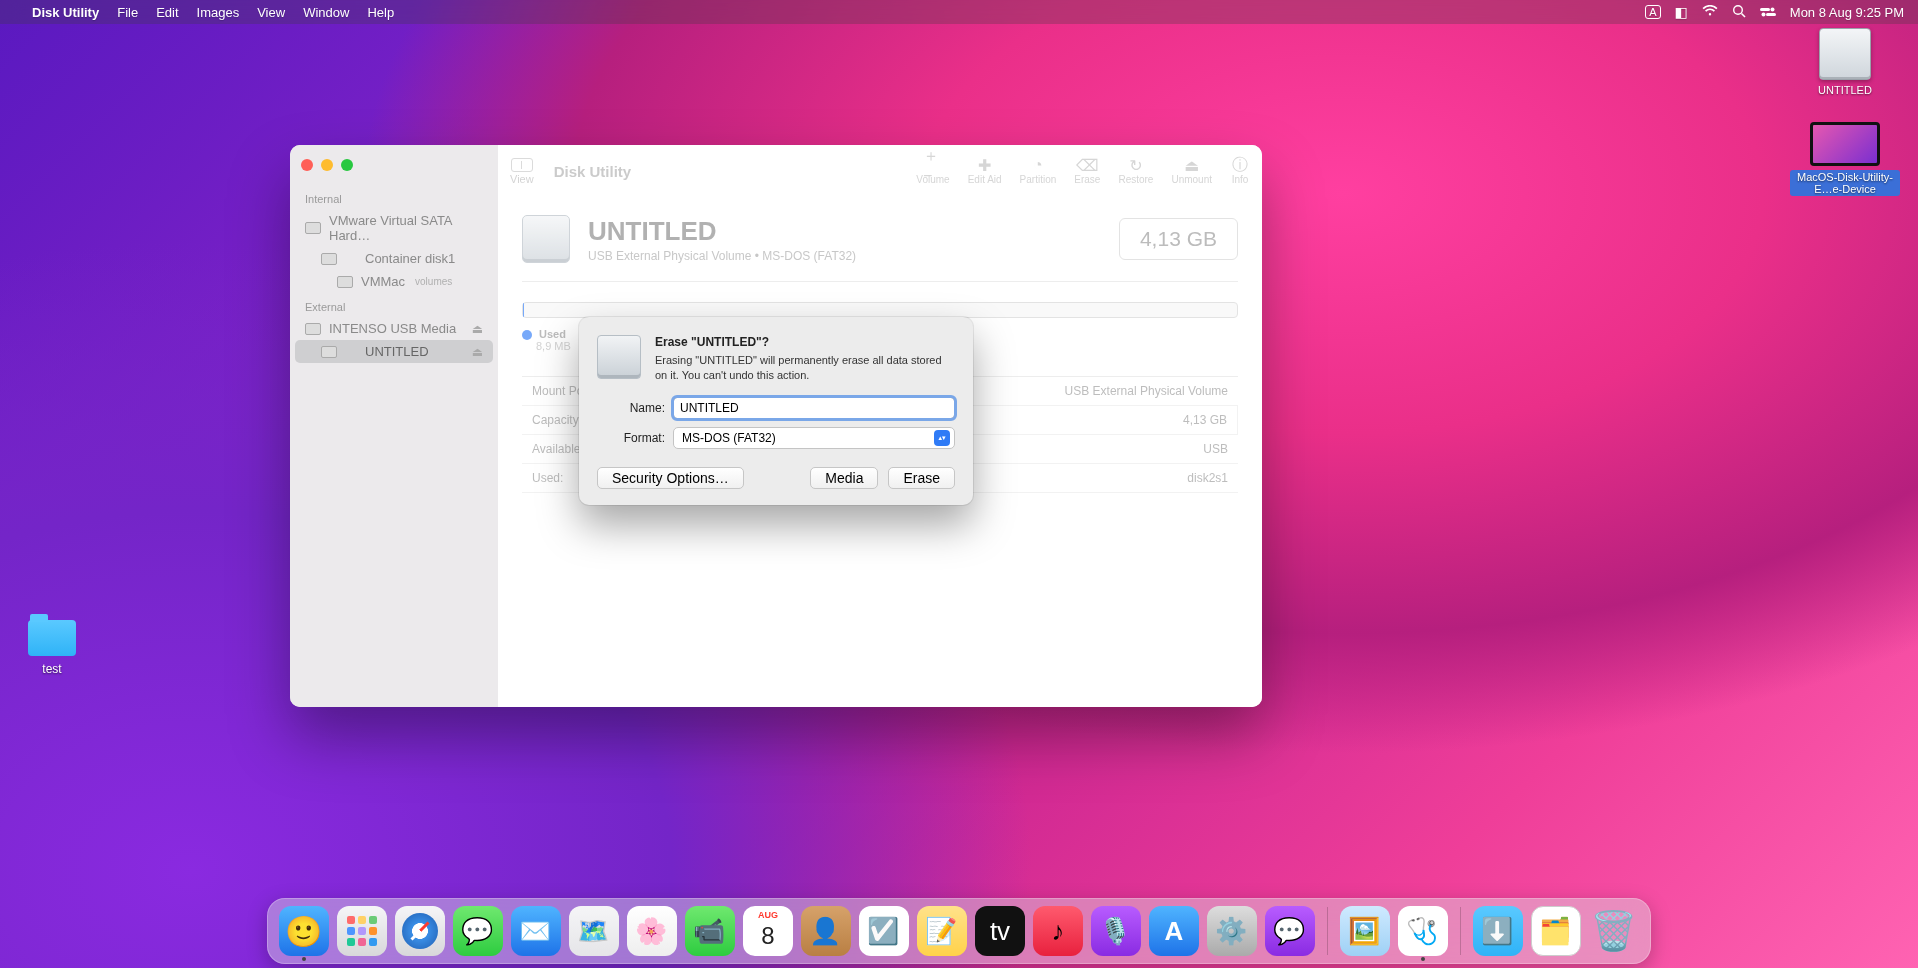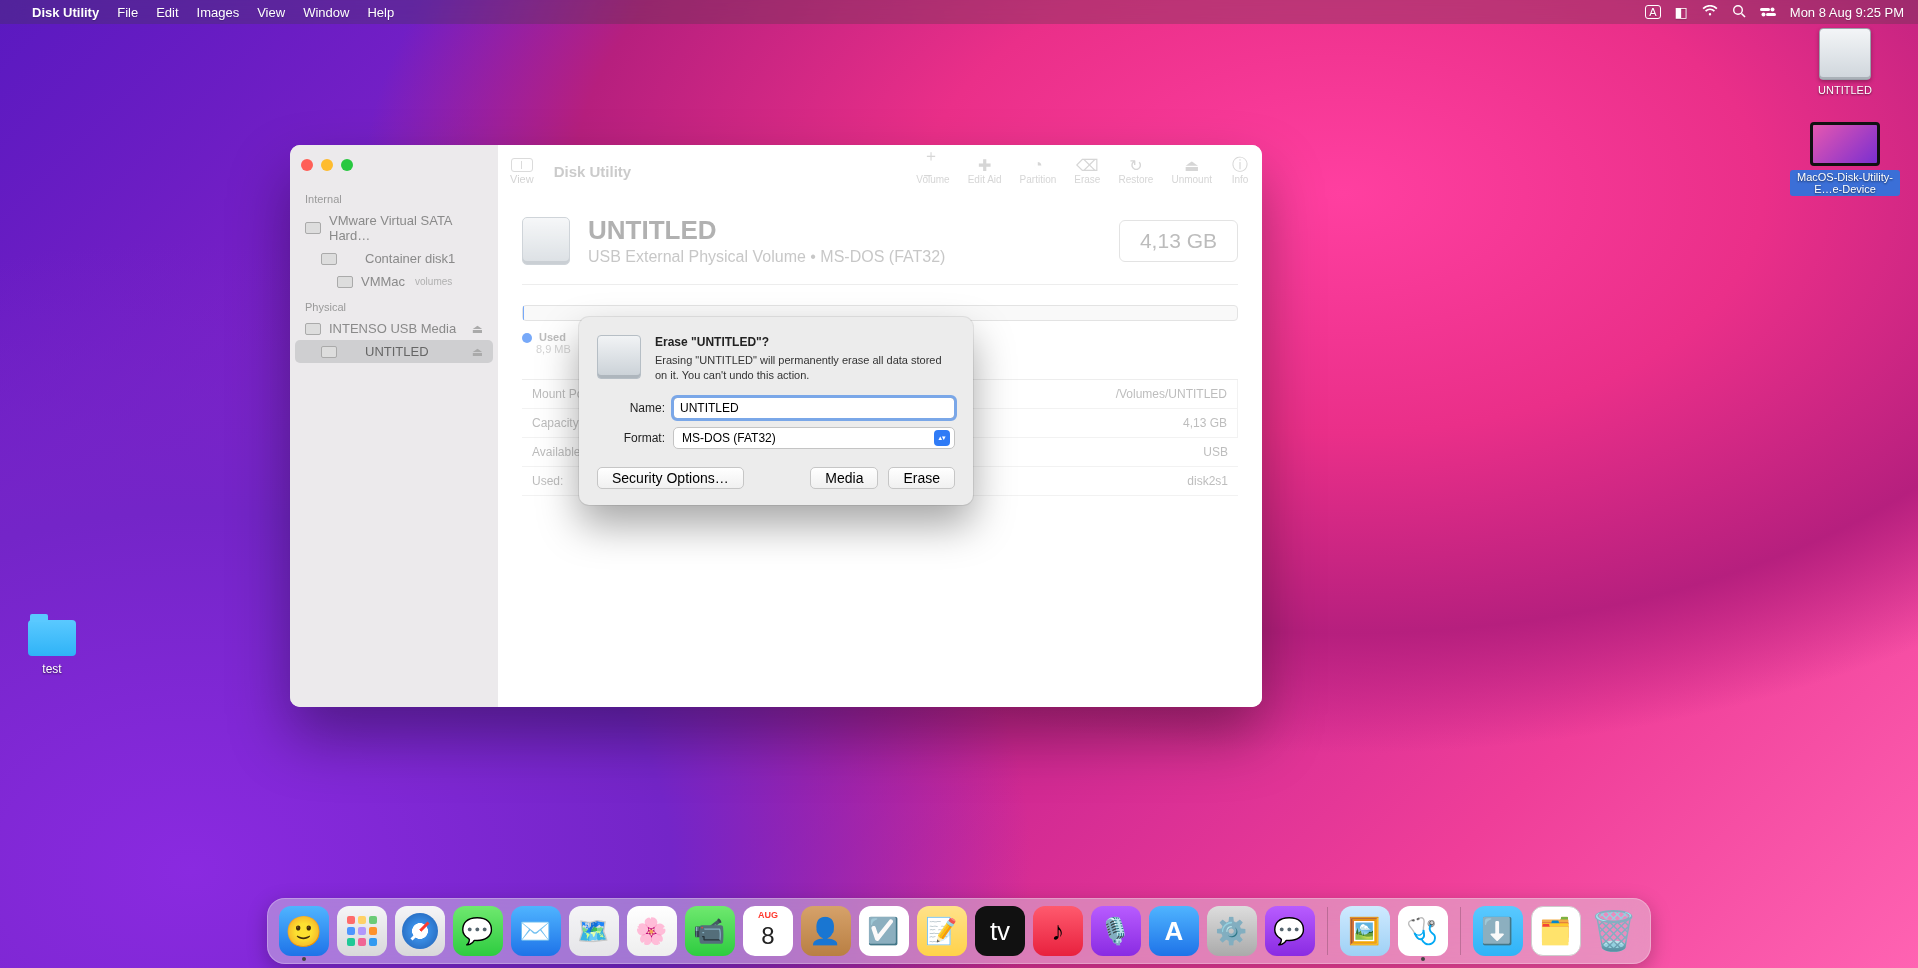--- a/index.html
+++ b/index.html
@@ -81,21 +81,21 @@
 .tool-view-icon { width:22px; height:14px; border:1px solid #c8c8c8; border-radius:3px; position:relative; }
 .tool-view-icon::before{content:"";position:absolute;left:3px;top:2px;bottom:2px;width:6px;border-right:1px solid #c8c8c8;}
 .tool-title { margin-left:14px; font-size:15px; font-weight:600; color:#b0b0b0; }
 .tool-right { margin-left:auto; display:flex; gap:18px; }
 .tool-btn { display:flex; flex-direction:column; align-items:center; font-size:10px; gap:1px; color:#c0c0c0; }
 .tool-btn .ticon { width:20px; height:16px; display:flex; align-items:center; justify-content:center; font-size:16px; }
 
 .disk-header { display:flex; align-items:center; padding: 18px 24px 10px; gap:18px; }
 .disk-big-icon { width:48px; height:48px; background:linear-gradient(#f1f3f5,#c9d0d6); border:1px solid #b6bec5; border-radius:5px; box-shadow:inset 0 -3px 0 #aeb6bd; }
 .disk-title { font-size:26px; font-weight:700; color:#888; }
-.disk-sub { font-size:16px; color:#aaa; margin-top:2px; }
+.disk-sub { font-size:12px; color:#aaa; margin-top:2px; }
 .disk-size-pill { margin-left:auto; border:1px solid #d4d4d4; border-radius:6px; padding:8px 20px; font-size:21px; color:#999; }
 .divider { height:1px; background:#e3e3e3; margin: 8px 24px 0; }
 
 .usage-row { padding: 20px 24px 8px; }
 .usage-bar { height:16px; border:1px solid #d5d5d5; border-radius:4px; background:#f6f6f6; position:relative; }
 .usage-bar .fill { position:absolute; left:0; top:0; bottom:0; width:1px; background:#2f7bf6; border-radius:3px 0 0 3px; }
 .usage-legend { display:flex; gap:26px; margin-top:10px; font-size:11px; color:#999; align-items:center; }
 .usage-legend .dot { width:10px;height:10px;border-radius:50%;display:inline-block;margin-right:4px;vertical-align:middle; }
 .usage-legend .val { display:block; font-size:11px; color:#bbb; margin-left:14px; }
 
@@ -255,21 +255,21 @@
     </div>
     <div class="side-item indent1">
       <span class="dicon"></span>
       <span>Container disk1</span>
     </div>
     <div class="side-item indent2">
       <span class="dicon"></span>
       <span>VMMac</span>
       <span class="vol-suffix">volumes</span>
     </div>
-    <div class="side-section">Physical</div>
+    <div class="side-section">External</div>
     <div class="side-item">
       <span class="dicon"></span>
       <span>INTENSO USB Media</span>
       <span class="eject">⏏</span>
     </div>
     <div class="side-item indent1 selected">
       <span class="dicon"></span>
       <span>UNTITLED</span>
       <span class="eject">⏏</span>
     </div>
@@ -342,20 +342,24 @@
           <span class="val">4,12 GB</span>
         </div>
       </div>
     </div>
 
     <div class="info-grid">
       <div class="info-row">
         <div class="info-cell">
             <span class="k">Mount Point:</span>
             <span class="v">/Volumes/UNTITLED</span>
+          </div>
+        <div class="info-cell">
+            <span class="k">Type:</span>
+            <span class="v">USB External Physical Volume</span>
           </div>
       </div>
       <div class="info-row">
         <div class="info-cell">
             <span class="k">Capacity:</span>
             <span class="v">4,13 GB</span>
           </div>
       </div>
       <div class="info-row">
         <div class="info-cell">

